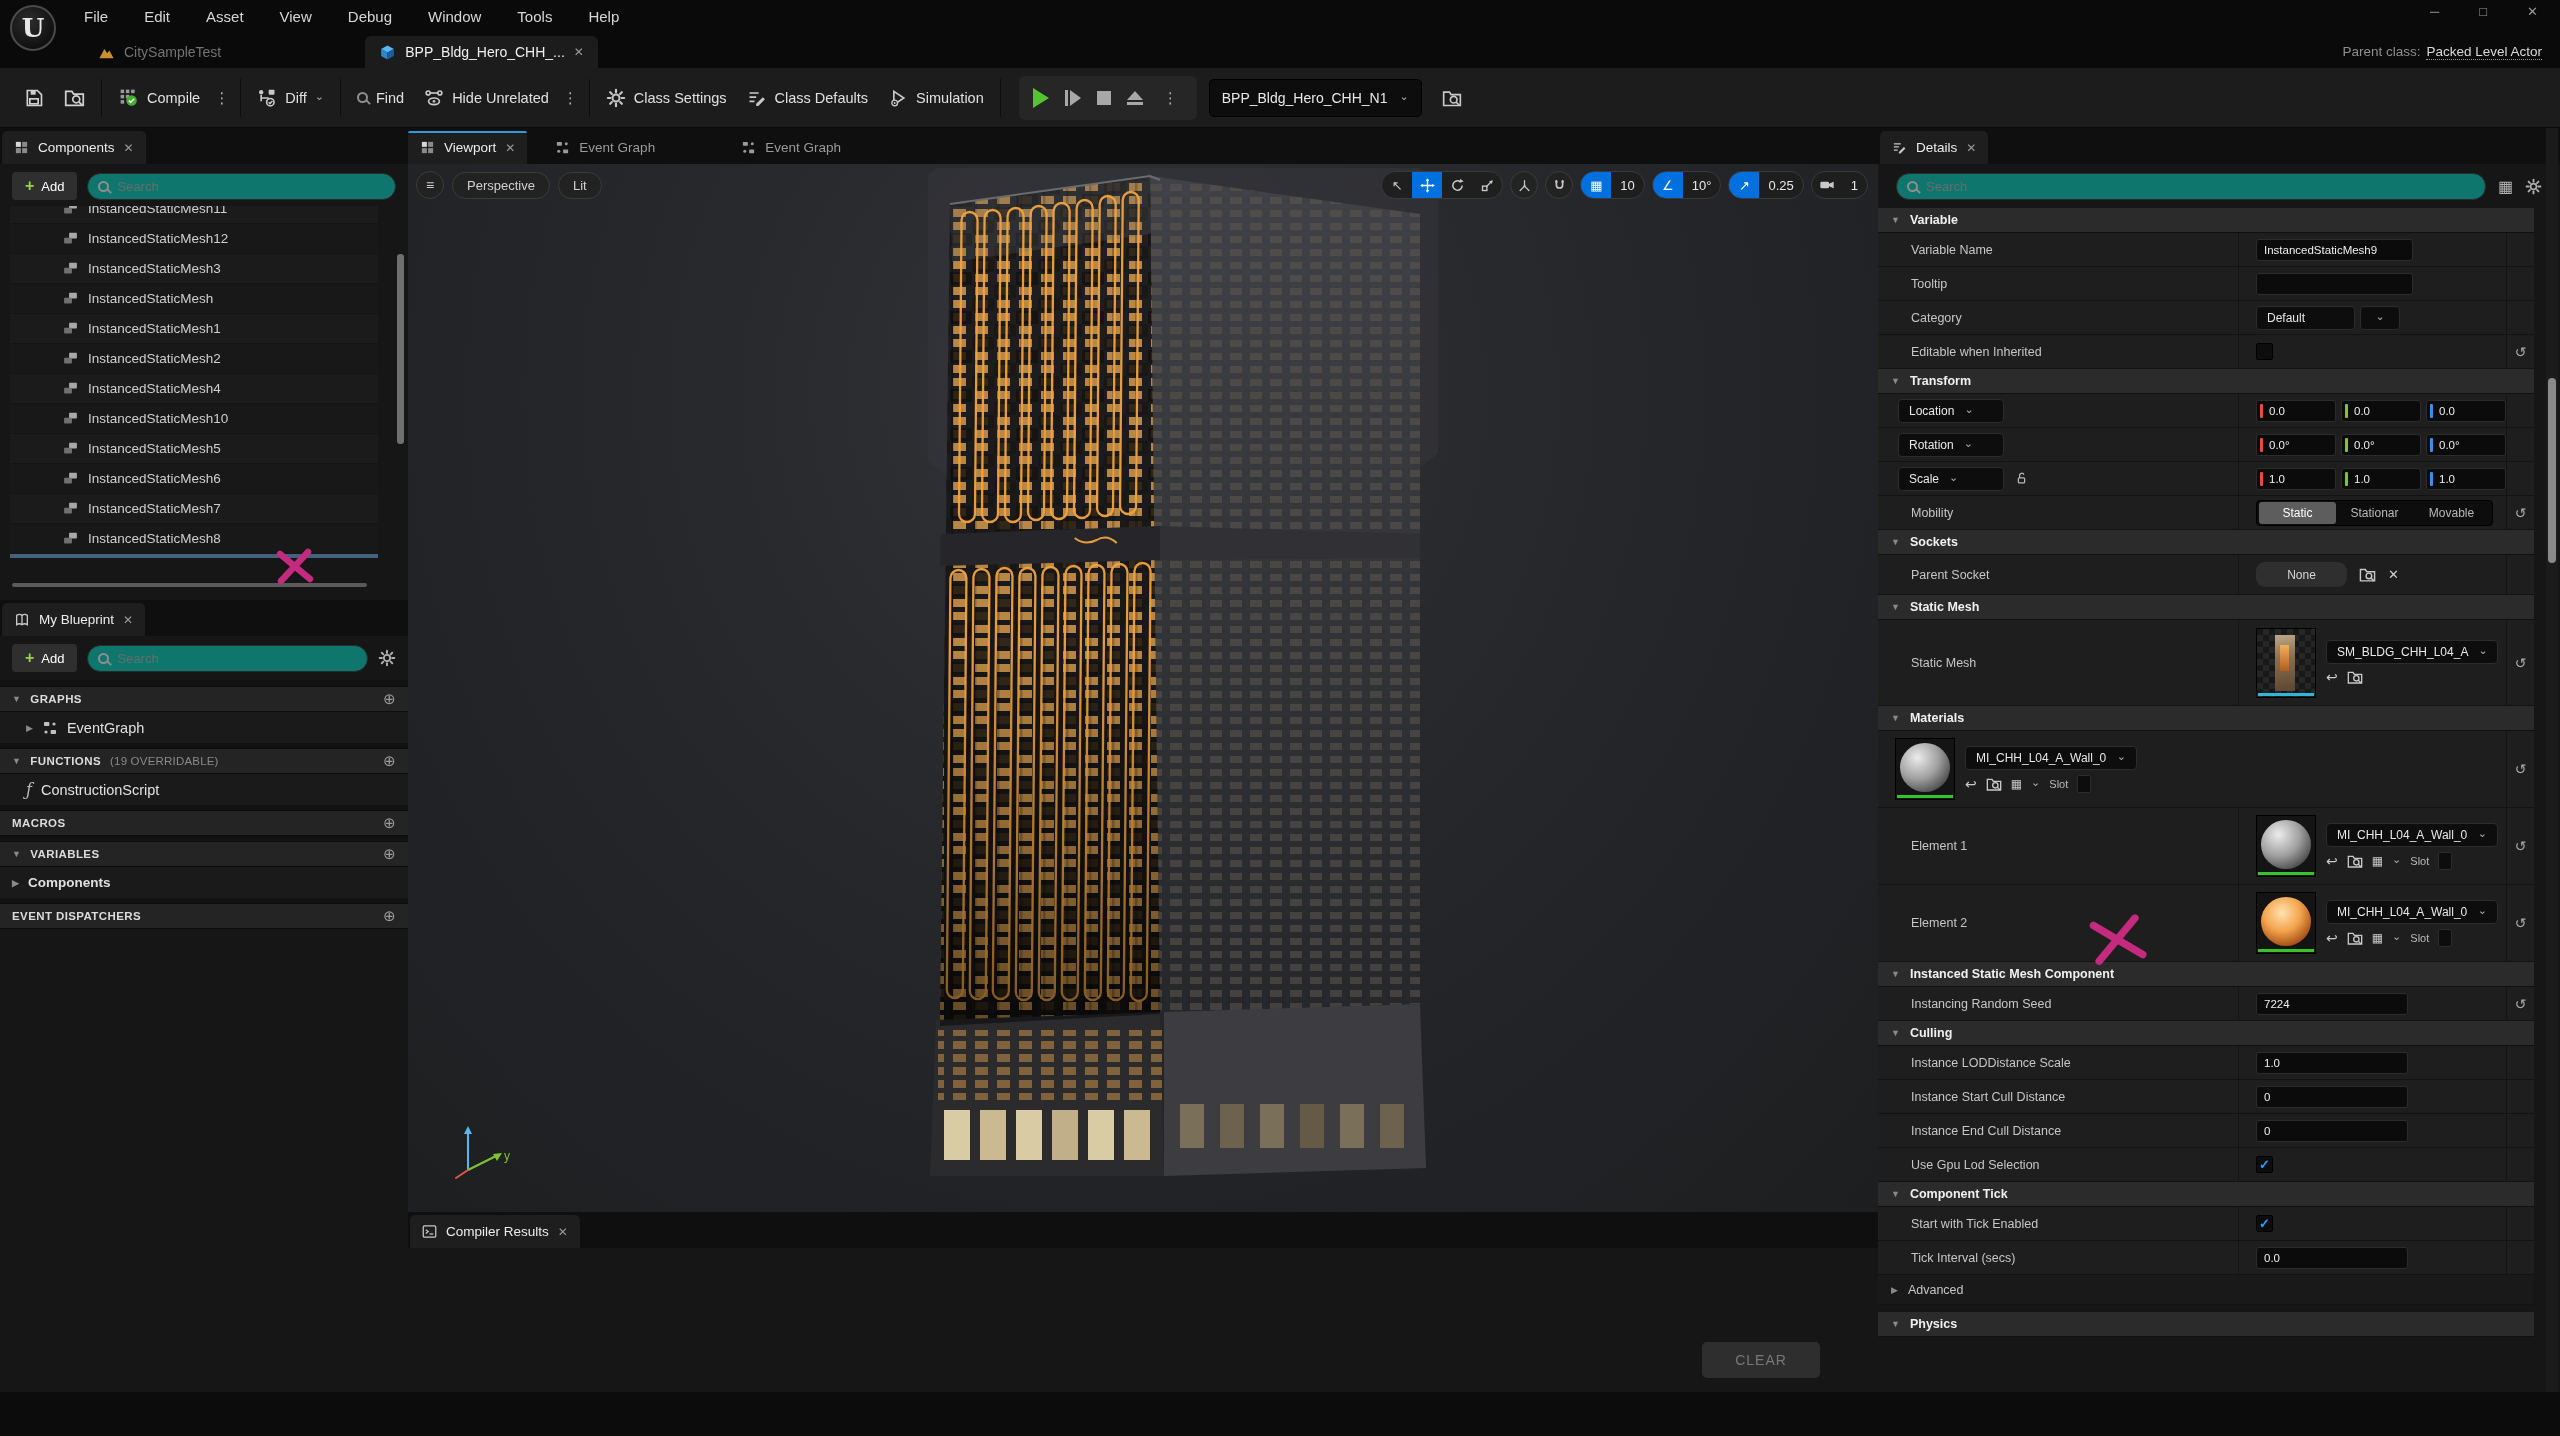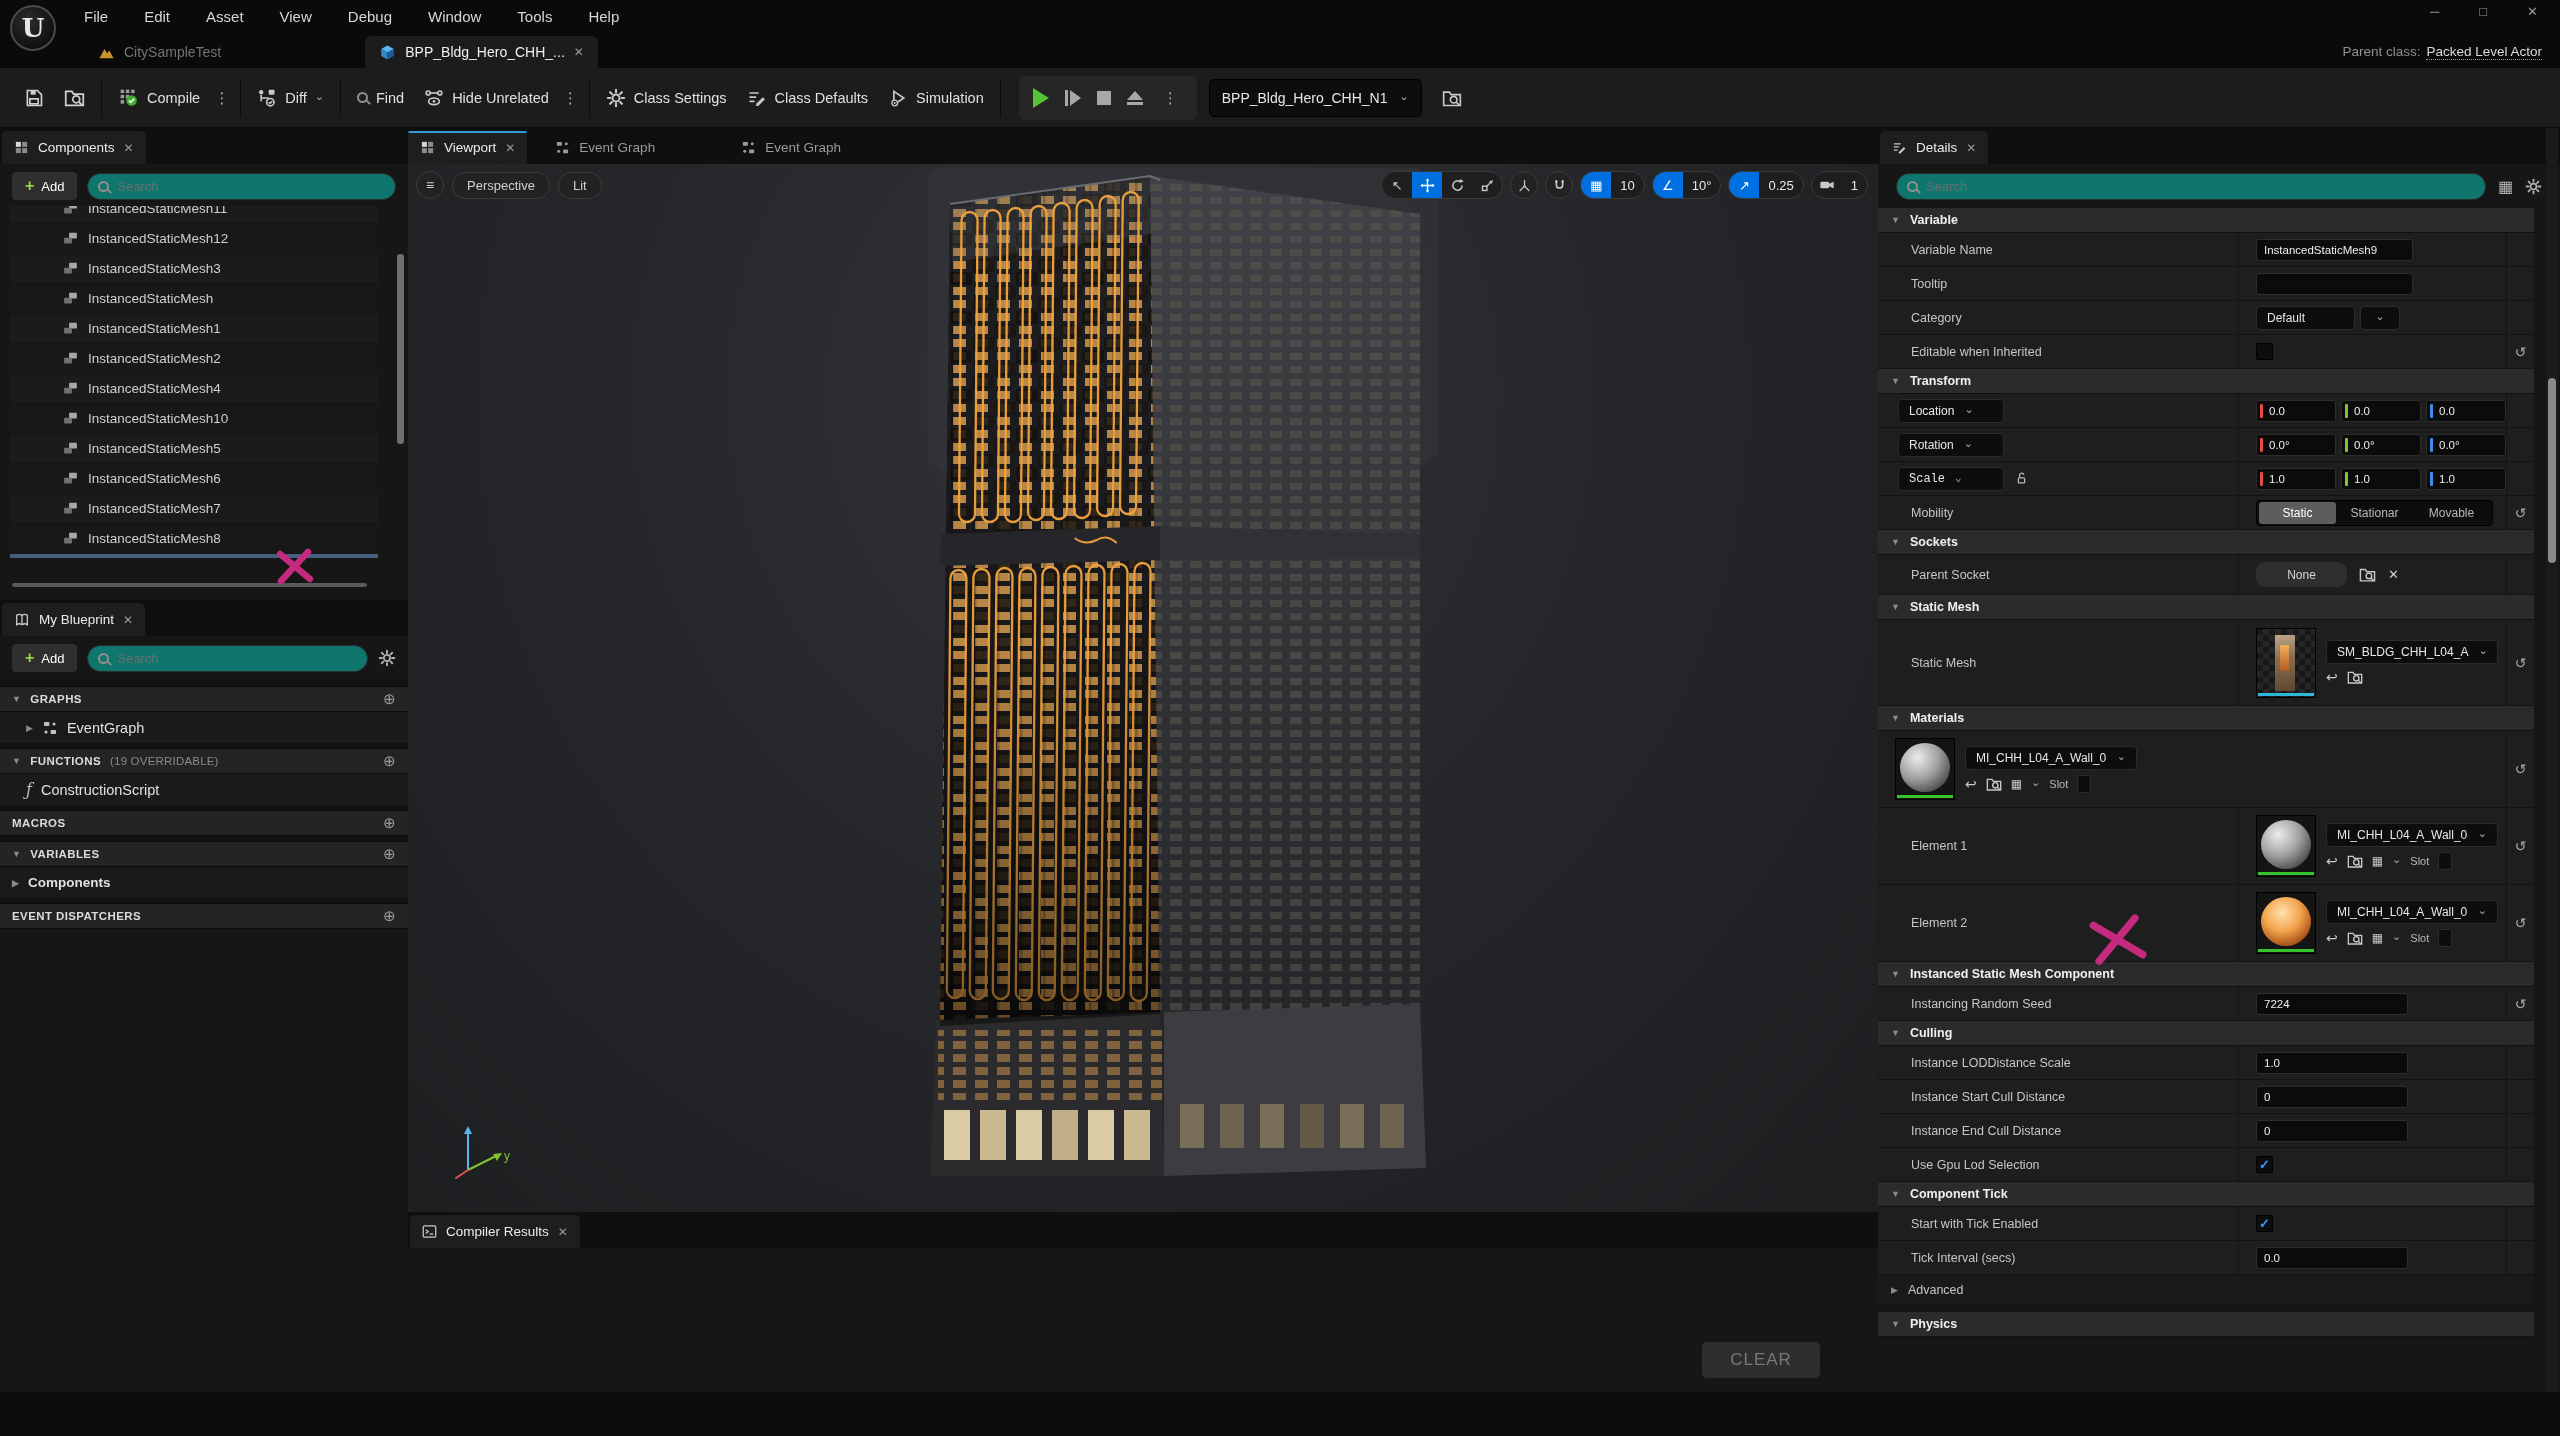--- a/index.html
+++ b/index.html
@@ -79,21 +79,21 @@
   #vptabs { height:36px; background:#0f0f0f; display:flex; align-items:flex-end; }
   #viewport { position:absolute; left:0; top:36px; width:1470px; height:1048px; background:radial-gradient(ellipse at 48% 22%, #323338 0%, #26272a 45%, #1d1e20 100%); overflow:hidden; }
   .vpill { height:27px; background:rgba(34,34,34,.85); border:1px solid #3c3c3c; border-radius:14px; display:flex; align-items:center; padding:0 14px; font-size:13px; color:#d0d0d0; }
   .vround { width:28px; height:28px; border-radius:50%; background:rgba(34,34,34,.85); border:1px solid #3c3c3c; display:flex; align-items:center; justify-content:center; color:#cfcfcf; font-size:14px; }
   #vptools { position:absolute; right:10px; top:7px; display:flex; gap:7px; align-items:center; }
   .tgroup { display:flex; align-items:center; background:rgba(30,30,30,.9); border:1px solid #3a3a3a; border-radius:14px; height:28px; overflow:hidden; }
   .tcell { width:30px; height:28px; display:flex; align-items:center; justify-content:center; color:#c8c8c8; font-size:13px; }
   .tcell.on { background:#0070e0; color:#fff; }
   .tval { padding:0 9px; font-size:13px; color:#e8e8e8; }
   #compiler { position:absolute; left:0; top:1084px; width:1470px; height:180px; background:#161616; }
-  #clearbtn { position:absolute; right:58px; bottom:14px; width:118px; height:36px; background:#2e2e2e; border-radius:5px; display:flex; align-items:center; justify-content:center; color:#787878; font-size:17px; letter-spacing:1px; }
+  #clearbtn { position:absolute; right:58px; bottom:14px; width:118px; height:36px; background:#2e2e2e; border-radius:5px; display:flex; align-items:center; justify-content:center; color:#787878; font-size:14px; letter-spacing:1px; }
 
   
   #details { left:1878px; top:128px; width:682px; height:1264px; }
   #dsearchrow { display:flex; align-items:center; gap:12px; padding:0 18px 0 18px; height:44px; }
   .dcat { height:25px; background:#2b2b2b; display:flex; align-items:center; gap:10px; padding-left:13px; font-size:12.5px; font-weight:bold; color:#f0f0f0; border-bottom:1px solid #101010; width:656px; }
   .drow { display:flex; align-items:stretch; background:#1e1e1e; border-bottom:1px solid #131313; width:656px; min-height:34px; }
   .dlabel { width:361px; display:flex; align-items:center; padding-left:33px; font-size:12.5px; color:#c6c6c6; border-right:1px solid #141414; flex:none; }
   .dval { flex:1; display:flex; align-items:center; padding-left:17px; gap:5px; border-right:1px solid #141414; }
   .dreset { width:27px; display:flex; align-items:center; justify-content:center; color:#a8a8a8; font-size:14px; flex:none; }
   .vbox { height:22px; background:#0b0b0b; border:1px solid #2c2c2c; border-radius:3px; display:flex; align-items:center; padding:0 7px; font-size:11.5px; color:#eee; }
@@ -901,21 +901,21 @@
           <span>0.0°</span>
         </div>
       <div class="vbox axis">
           <span class="abar" style="background:#3b8eea"></span>
           <span>0.0°</span>
         </div>
     </div>
     <div class="dreset"></div>
   </div>
   <div class="drow">
-    <div class="dlabel" style="padding-left:20px; gap:10px;font-family:Liberation Mono, monospace;">
+    <div class="dlabel" style="padding-left:20px; gap:10px;">
       <div class="ddbtn" style="width:106px">
           <span>Scale</span>
           <span class="chev">⌄</span>
         </div>
       <svg class="ic lockic" width="15" height="15">
           <use href="#s-lockopen"></use>
         </svg>
     </div>
     <div class="dval">
       <div class="vbox axis">

